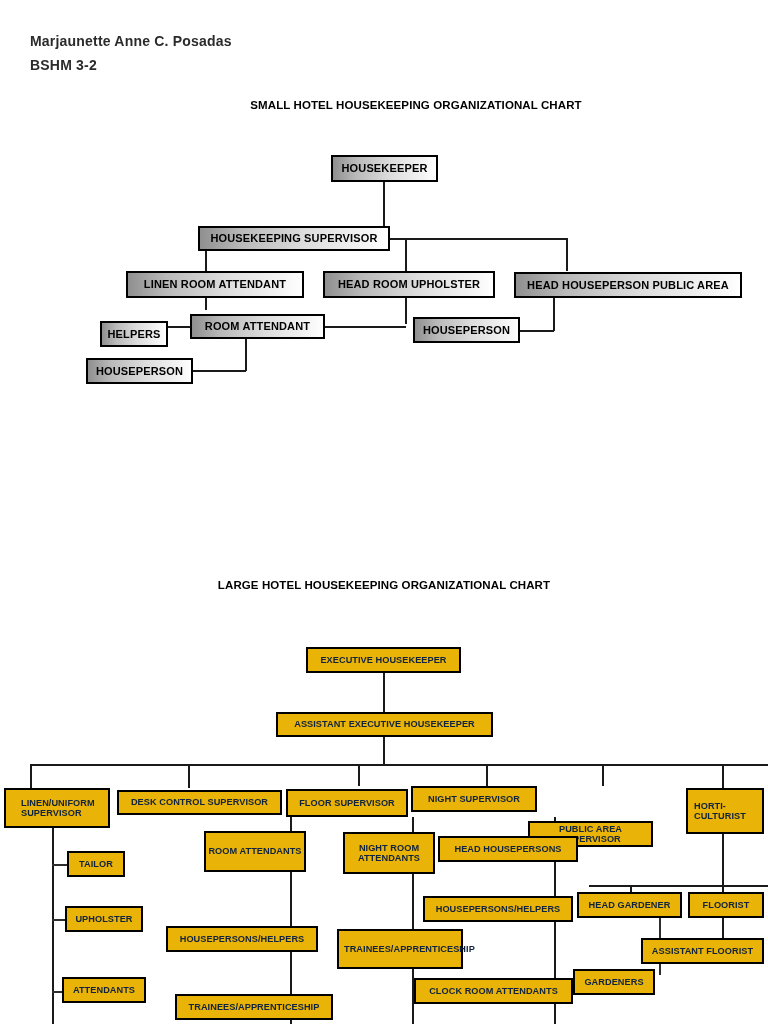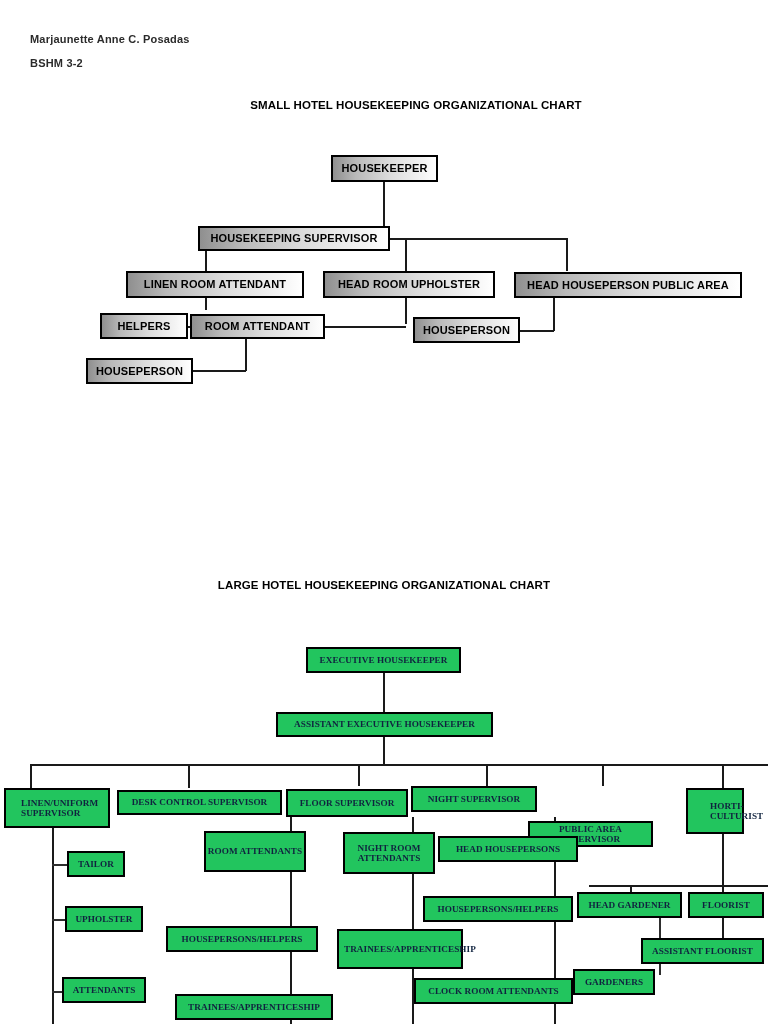--- a/index.html
+++ b/index.html
@@ -13,21 +13,21 @@
     position: relative;
     overflow: hidden;
     font-family: "Liberation Sans", sans-serif;
     color: #000000;
   }
 
   
   .doc-header {
     position: absolute;
     left: 30px;
-    font-size: 11px;
+    font-size: 14px;
     font-weight: bold;
     letter-spacing: .2px;
     color: #2b2b2b;
     white-space: nowrap;
   }
   #hdr-name { top: 33px; }
   #hdr-course { top: 57px; }
 
   
   .chart-title {
@@ -57,25 +57,24 @@
   }
   
   .node.grey {
     background: linear-gradient(to right, #8f8f8f 0%, #b9b9b9 22%, #dcdcdc 55%, #f4f4f4 88%, #ffffff 100%);
     color: #000;
     font-size: 11px;
     letter-spacing: .15px;
   }
   
   .node.blue {
-    background: #22c55e;
+    background: #eab308;
     color: #10233f;
     font-size: 9.2px;
     letter-spacing: .05px;
-    font-family: Liberation Serif, serif;
   }
 
   
   .ln {
     position: absolute;
     background: #1a1a1a;
     z-index: 1;
   }
   .ln.v { width: 1.6px; }
   .ln.h { height: 1.6px; }
@@ -127,21 +126,21 @@
 </div>
 
 <div class="node grey" style="left:323px; top:271px; width:172px; height:27px;">
   <span>HEAD ROOM UPHOLSTER</span>
 </div>
 
 <div class="node grey" style="left:514px; top:272px; width:228px; height:26px;">
   <span>HEAD HOUSEPERSON PUBLIC AREA</span>
 </div>
 
-<div class="node grey" style="left:100px; top:313px; width:88px; height:26px;">
+<div class="node grey" style="left:100px; top:321px; width:68px; height:26px;">
   <span>HELPERS</span>
 </div>
 
 <div class="node grey" style="left:190px; top:314px; width:135px; height:25px;">
   <span>ROOM ATTENDANT</span>
 </div>
 
 <div class="node grey" style="left:413px; top:317px; width:107px; height:26px;">
   <span>HOUSEPERSON</span>
 </div>
@@ -203,21 +202,21 @@
 </div>
 
 <div class="node blue" style="left:411px; top:786px; width:126px; height:26px;text-align:right;">
   <span>NIGHT SUPERVISOR</span>
 </div>
 
 <div class="node blue" style="left:528px; top:821px; width:125px; height:26px;">
   <span>PUBLIC AREA SUPERVISOR</span>
 </div>
 
-<div class="node blue" style="left:686px; top:788px; width:58px; height:46px; flex-direction:column; justify-content:center; text-align:left; align-items:flex-start; padding-left:22px;">
+<div class="node blue" style="left:686px; top:788px; width:78px; height:46px; flex-direction:column; justify-content:center; text-align:left; align-items:flex-start; padding-left:6px;">
   <span>HORTI-CULTURIST</span>
 </div>
 
 <div class="node blue" style="left:67px; top:851px; width:58px; height:26px;">
   <span>TAILOR</span>
 </div>
 
 <div class="node blue" style="left:65px; top:906px; width:78px; height:26px;">
   <span>UPHOLSTER</span>
 </div>

